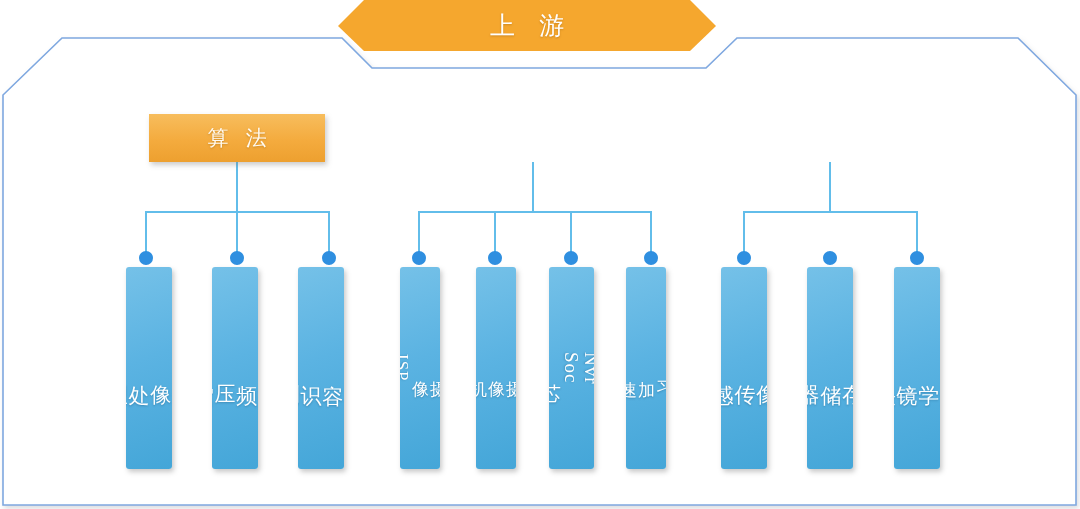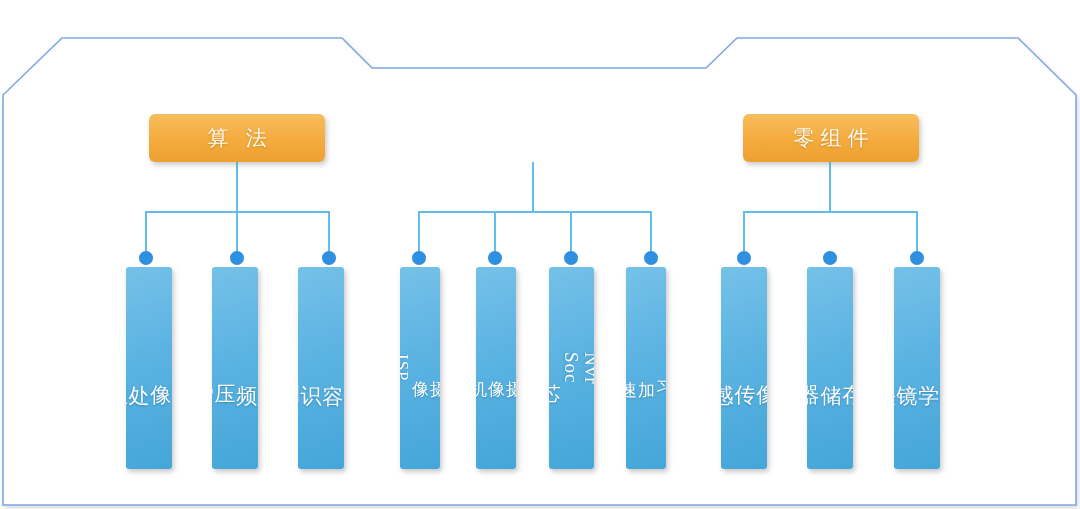--- a/index.html
+++ b/index.html
@@ -34,21 +34,21 @@
     font-family:"Liberation Serif","DejaVu Serif",serif;
   }
 
   
   .wires{position:absolute;left:0;top:0;width:1080px;height:509px;z-index:2;}
 
   
   .cat-box{
     position:absolute;
     height:48px;
-    border-radius:6px;
+    border-radius:0;
     background:linear-gradient(180deg,#f7bd5d 0%,#f4ab3e 55%,#eda02f 100%);
     box-shadow:2px 3px 5px rgba(120,120,120,.38);
     display:flex;align-items:center;justify-content:center;
     color:#fffaf0;
     font-size:21px;
     letter-spacing:6px;
     text-indent:6px;
     text-shadow:0 1px 2px rgba(150,95,10,.45);
     z-index:4;
   }
@@ -136,26 +136,29 @@
       <circle cx="419" cy="258" r="7" fill="#2f8fe0"></circle>
       <circle cx="495" cy="258" r="7" fill="#2f8fe0"></circle>
       <circle cx="571" cy="258" r="7" fill="#2f8fe0"></circle>
       <circle cx="651" cy="258" r="7" fill="#2f8fe0"></circle>
       <circle cx="744" cy="258" r="7" fill="#2f8fe0"></circle>
       <circle cx="830" cy="258" r="7" fill="#2f8fe0"></circle>
       <circle cx="917" cy="258" r="7" fill="#2f8fe0"></circle>
     </g>
   </svg>
 
+  <div class="banner">
+    <svg class="banner-svg" viewBox="0 0 378 51">
+      <polygon points="26,0 352,0 378,26 352,51 26,51 0,26" fill="#f5a72e"></polygon>
+    </svg>
+    <div class="banner-label">上 游</div>
+  </div>
 
   <div class="cat-box" style="left:149px;top:114px;width:176px;">
     <span>算 法</span>
-  </div>
-  <div class="cat-box" style="left:743px;top:114px;width:176px;">
-    <span>零组件</span>
   </div>
 
   <div class="leaf" style="left:126px;top:267px;width:46px;height:202px;">
     <div class="leaf-text">图
 像
 处
 理</div>
   </div>
   <div class="leaf" style="left:212px;top:267px;width:46px;height:202px;">
     <div class="leaf-text">视

